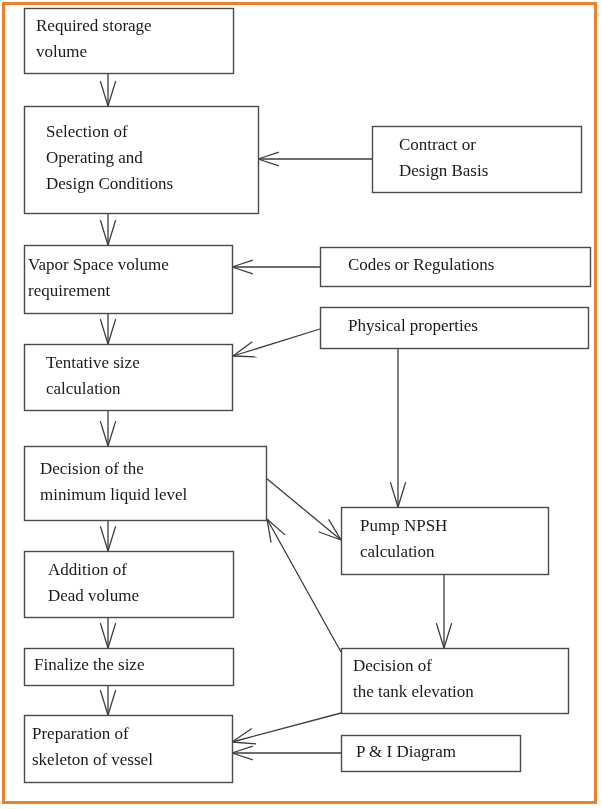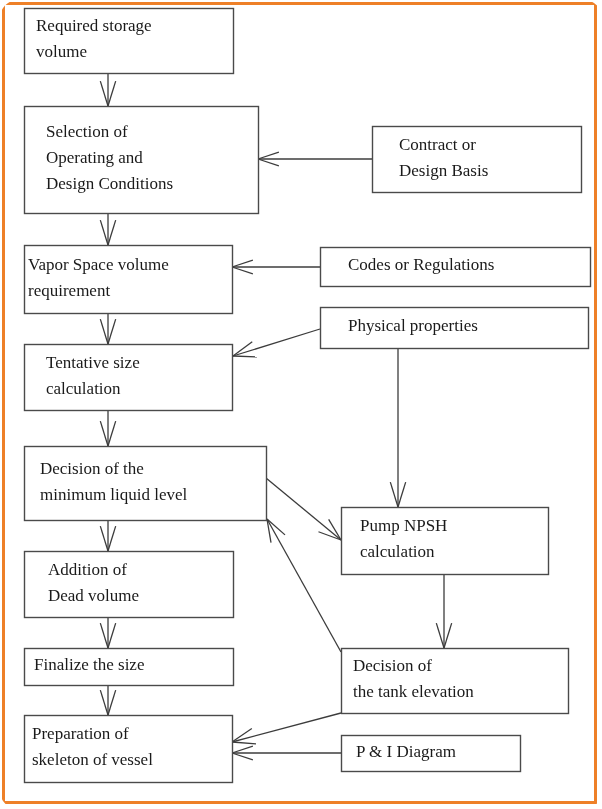--- a/index.html
+++ b/index.html
@@ -8,21 +8,20 @@
     padding: 0;
     background: #ffffff;
   }
   #page {
     position: relative;
     width: 602px;
     height: 809px;
     background: #ffffff;
     overflow: hidden;
     font-family: "Liberation Serif", "DejaVu Serif", serif;
-    border-radius: 18px;
   }
   
   #frame-outer {
     position: absolute;
     left: 2px;
     top: 2px;
     width: 595px;
     height: 802px;
     border: 3px solid #ee8028;
     box-sizing: border-box;

